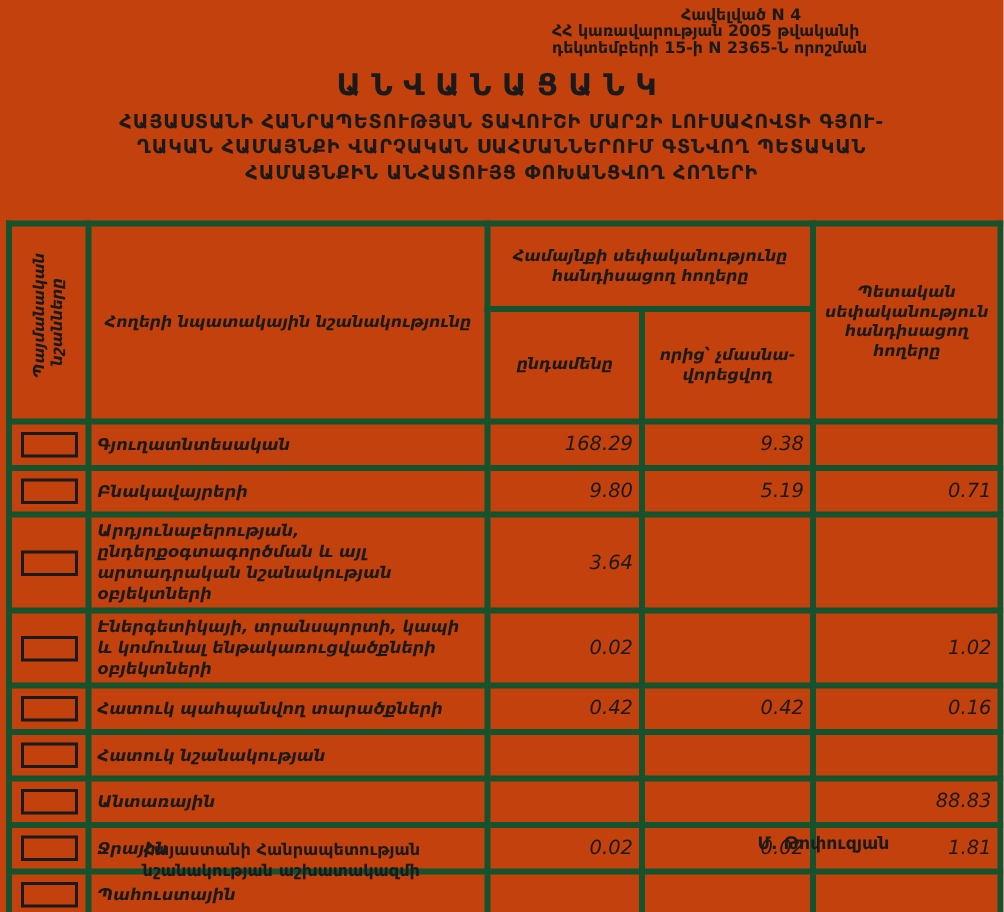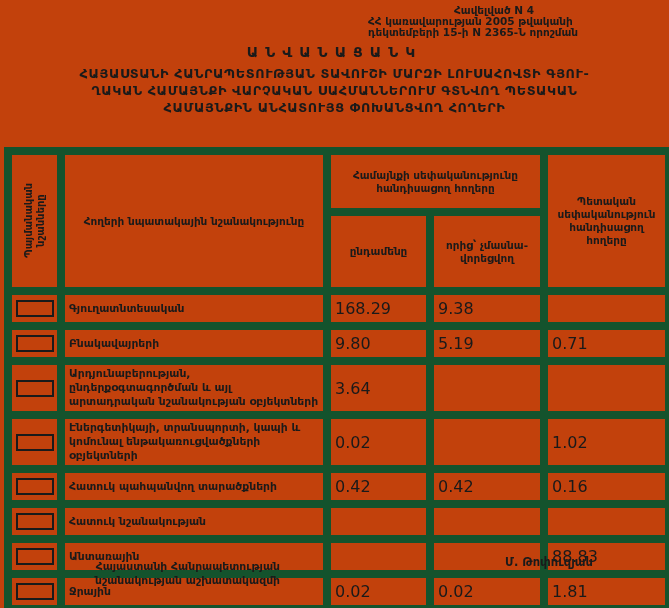--- a/index.html
+++ b/index.html
@@ -12,44 +12,44 @@
     overflow: hidden;
   }
 
   
   .annex { position:absolute; top:5px; left:368px; width:252px;
            font-size:10.5px; font-weight:bold; line-height:11px; }
   .annex .l1 { text-align:center; }
 
   
   .title { position:absolute; top:44px; left:0; width:669px; text-align:center; }
-  .t-head { font-size:14px; font-weight:bold; letter-spacing:7px; margin-bottom:5px; }
+  .t-head { font-size:20px; font-weight:bold; letter-spacing:7px; margin-bottom:5px; }
   .t-line { font-size:12.8px; font-weight:bold; letter-spacing:0.6px; line-height:17px; }
 
   
   table.land { position:absolute; top:147px; left:4px; width:661px;
                border-collapse:collapse; table-layout:fixed; }
   table.land col.c1 { width:53px; }
   table.land col.c2 { width:266px; }
   table.land col.c3 { width:103px; }
   table.land col.c4 { width:114px; }
   table.land col.c5 { width:125px; }
-  table.land th, table.land td { border:8px solid #14532d; padding:2px 4px; }
+  table.land th, table.land td { border:4px solid #14532d; padding:2px 4px;font-style:italic; }
 
   thead th { font-size:10.5px; font-weight:bold; text-align:center; vertical-align:middle; line-height:13px; }
   th.h-group { height:49px; }
   tr.sub th { height:67px; }
   .v-text { writing-mode: vertical-rl; transform: rotate(180deg);
             height:74px; margin:0 auto; font-size:10px; line-height:12px; }
 
   tbody td { height:23px; vertical-align:middle;margin-left:20px; }
   td.c-sym { text-align:center; }
   .chk { width:34px; height:13px; border:2px solid #1a1a1a; margin:0 auto; }
   td.c-name { font-size:10.8px; font-weight:bold; line-height:14px; padding-left:8px; }
-  td.c-num { font-size:16px; font-weight:normal; text-align:left; }
+  td.c-num { font-size:13px; font-weight:normal; text-align:right; }
   tr.total td { height:27px; }
   td.c-total-label { font-size:11px; font-weight:bold; text-align:center; }
 
   
   .footer-left { position:absolute; top:560px; left:95px;
                  font-size:10.8px; font-weight:bold; line-height:13.5px;text-align:right; }
   .signature { position:absolute; top:555px; left:505px;
                font-size:11.5px; font-weight:bold; }
 </style>
 </head>

